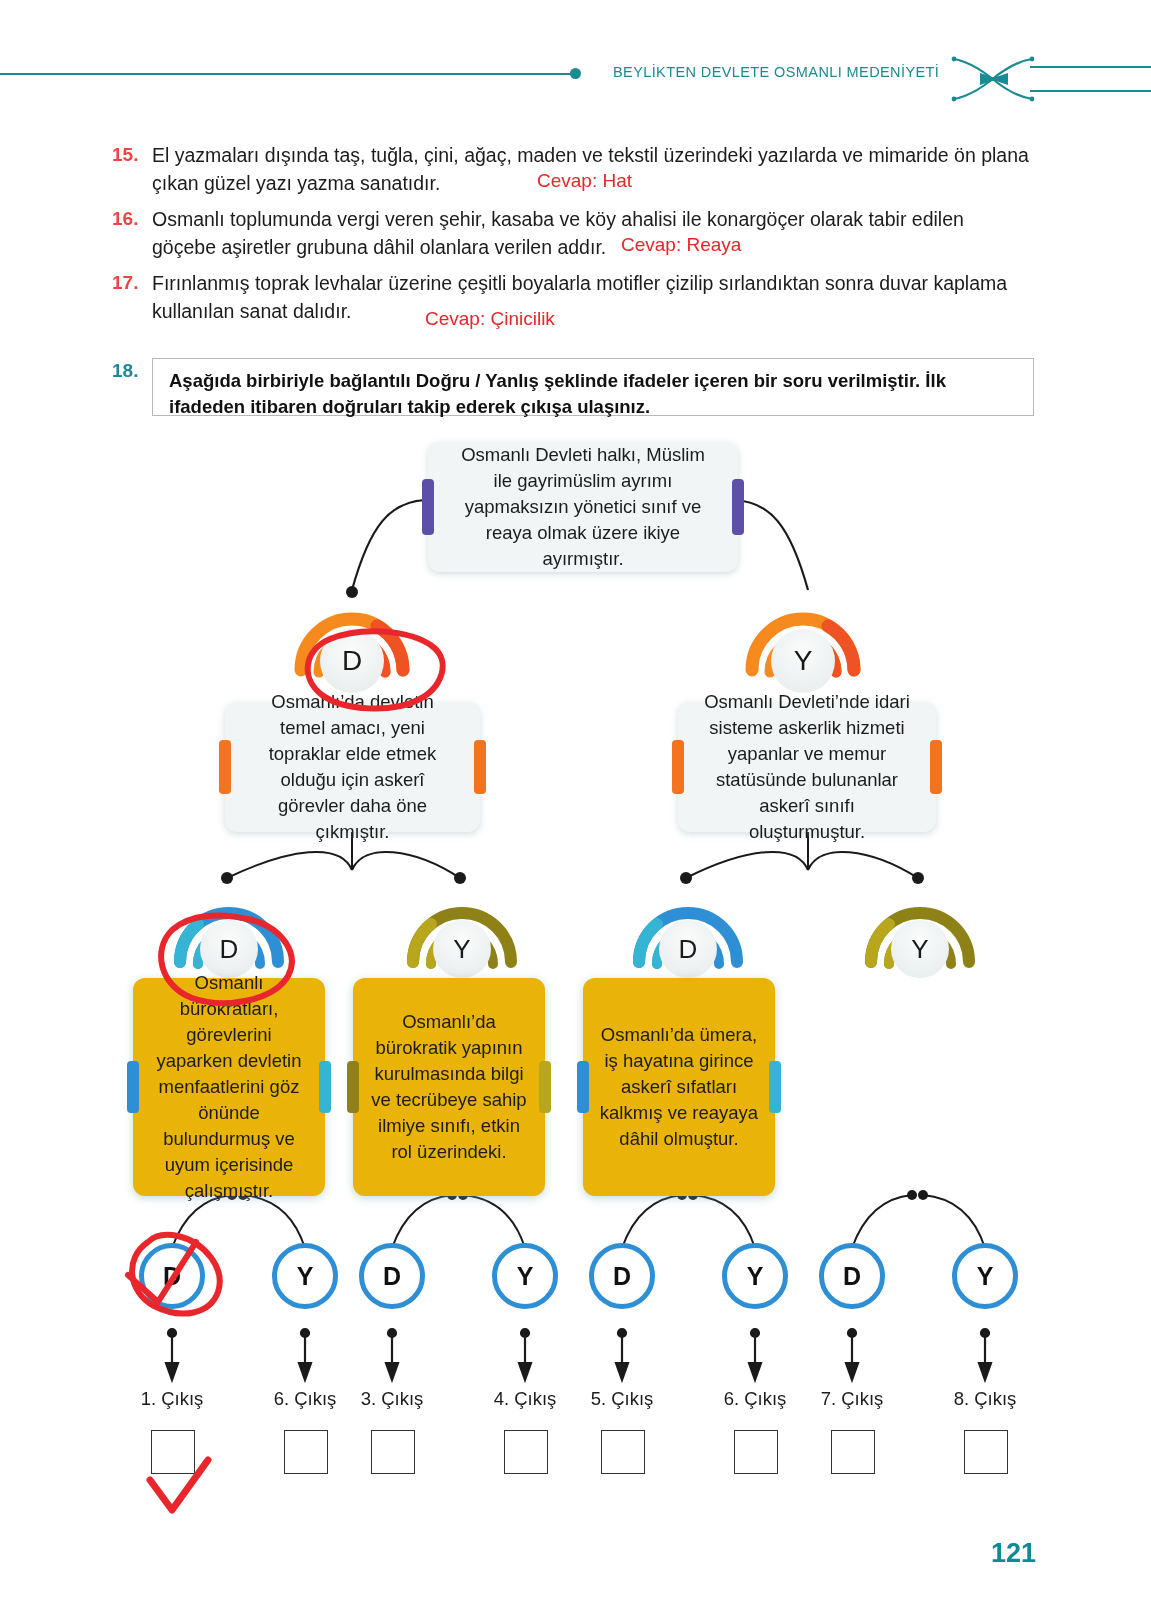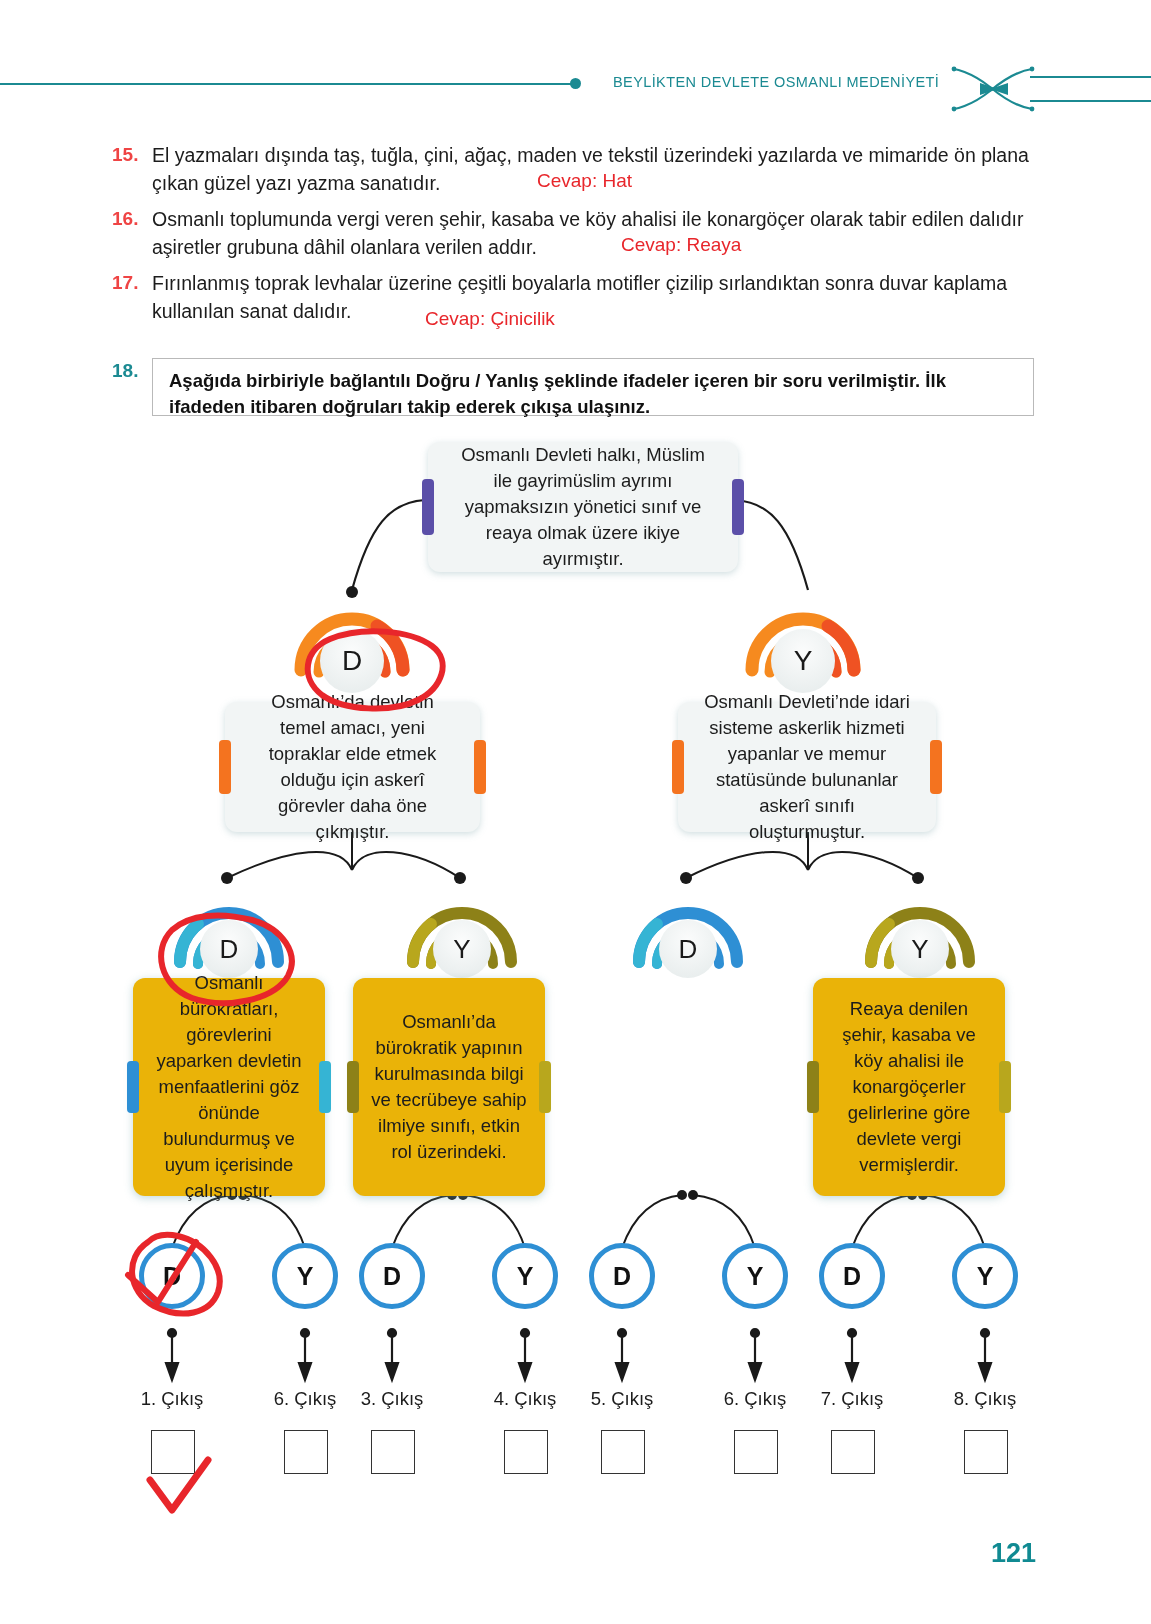--- a/index.html
+++ b/index.html
@@ -4,21 +4,21 @@
 <style>
   html,body{margin:0;padding:0;}
   body{
     width:1151px;height:1624px;background:#ffffff;
     font-family:"Liberation Sans",sans-serif;
     color:#1a1a1a;position:relative;overflow:hidden;
   }
   .page{position:relative;width:1151px;height:1624px;}
 
   
-  .hdr{position:absolute;left:0;top:60px;width:1151px;height:56px;}
+  .hdr{position:absolute;left:0;top:50px;width:1151px;height:56px;}
   .hdr-line{position:absolute;left:0;top:23px;width:576px;height:2px;background:#1b8a92;}
   .hdr-dot{position:absolute;left:570px;top:18px;width:11px;height:11px;border-radius:50%;background:#1b8a92;}
   .hdr-title{position:absolute;left:613px;top:14px;font-size:14.5px;letter-spacing:.4px;color:#1b8a92;white-space:nowrap;}
   .hdr-deco{position:absolute;left:950px;top:3px;}
   .hdr-bar1{position:absolute;left:1030px;top:16px;width:121px;height:2px;background:#1b8a92;}
   .hdr-bar2{position:absolute;left:1030px;top:40px;width:121px;height:2px;background:#1b8a92;}
 
   
   .qitem{position:absolute;}
   .qnum{position:absolute;font-weight:bold;font-size:19px;color:#ef4444;}
@@ -87,21 +87,21 @@
   </div>
 
   <div class="qitem">
     <div class="qnum" style="left:112px;top:144px;">15.</div>
     <div class="qtext" style="left:152px;top:141px;width:878px;">El yazmaları dışında taş, tuğla, çini, ağaç, maden ve tekstil üzerindeki yazılarda ve mimaride ön plana çıkan güzel yazı yazma sanatıdır.</div>
     <div class="ans" style="left:537px;top:170px;">Cevap: Hat</div>
   </div>
 
   <div class="qitem">
     <div class="qnum" style="left:112px;top:208px;">16.</div>
-    <div class="qtext" style="left:152px;top:205px;width:878px;">Osmanlı toplumunda vergi veren şehir, kasaba ve köy ahalisi ile konargöçer olarak tabir edilen dalıdır aşiretler grubuna dâhil olanlara verilen addır.</div>
+    <div class="qtext" style="left:152px;top:205px;width:878px;">Osmanlı toplumunda vergi veren şehir, kasaba ve köy ahalisi ile konargöçer olarak tabir edilen göçebe aşiretler grubuna dâhil olanlara verilen addır.</div>
     <div class="ans" style="left:621px;top:234px;">Cevap: Reaya</div>
   </div>
 
   <div class="qitem">
     <div class="qnum" style="left:112px;top:272px;">17.</div>
     <div class="qtext" style="left:152px;top:269px;width:878px;">Fırınlanmış toprak levhalar üzerine çeşitli boyalarla motifler çizilip sırlandıktan sonra duvar kaplama kullanılan sanat dalıdır.</div>
     <div class="ans" style="left:425px;top:308px;">Cevap: Çinicilik</div>
   </div>
 
   <div class="q18num">18.</div>
@@ -262,24 +262,24 @@
     <div class="nodebox whitebox" style="left:133px;top:548px;width:192px;height:218px;">
       <div class="sidebar l" style="height:52px;background:#2e8fd4;"></div>
       <div class="sidebar r" style="height:52px;background:#35b4d4;"></div>
       <div class="txt" style="padding:0 14px;">Osmanlı bürokratları, görevlerini yaparken devletin menfaatlerini göz önünde bulundurmuş ve uyum içerisinde çalışmıştır.</div>
     </div>
     <div class="nodebox whitebox" style="left:353px;top:548px;width:192px;height:218px;">
       <div class="sidebar l" style="height:52px;background:#8d8118;"></div>
       <div class="sidebar r" style="height:52px;background:#b8a71d;"></div>
       <div class="txt" style="padding:0 14px;">Osmanlı’da bürokratik yapının kurulmasında bilgi ve tecrübeye sahip ilmiye sınıfı, etkin rol üzerindeki.</div>
     </div>
-    <div class="nodebox whitebox" style="left:813px;top:548px;width:192px;height:218px;">
-      <div class="sidebar l" style="height:52px;background:#8d8118;"></div>
-      <div class="sidebar r" style="height:52px;background:#b8a71d;"></div>
-      <div class="txt" style="padding:0 14px;">Reaya denilen şehir, kasaba ve köy ahalisi ile konargöçerler gelirlerine göre devlete vergi vermişlerdir.</div>
+    <div class="nodebox whitebox" style="left:583px;top:548px;width:192px;height:218px;">
+      <div class="sidebar l" style="height:52px;background:#2e8fd4;"></div>
+      <div class="sidebar r" style="height:52px;background:#35b4d4;"></div>
+      <div class="txt" style="padding:0 14px;">Osmanlı’da ümera, iş hayatına girince askerî sıfatları kalkmış ve reayaya dâhil olmuştur.</div>
     </div>
 
     <div class="plainnode" style="left:139px;top:813px;">
       <span>D</span>
       </div>
     <div class="plainnode" style="left:272px;top:813px;">
       <span>Y</span>
       </div>
     <div class="plainnode" style="left:359px;top:813px;">
       <span>D</span>

